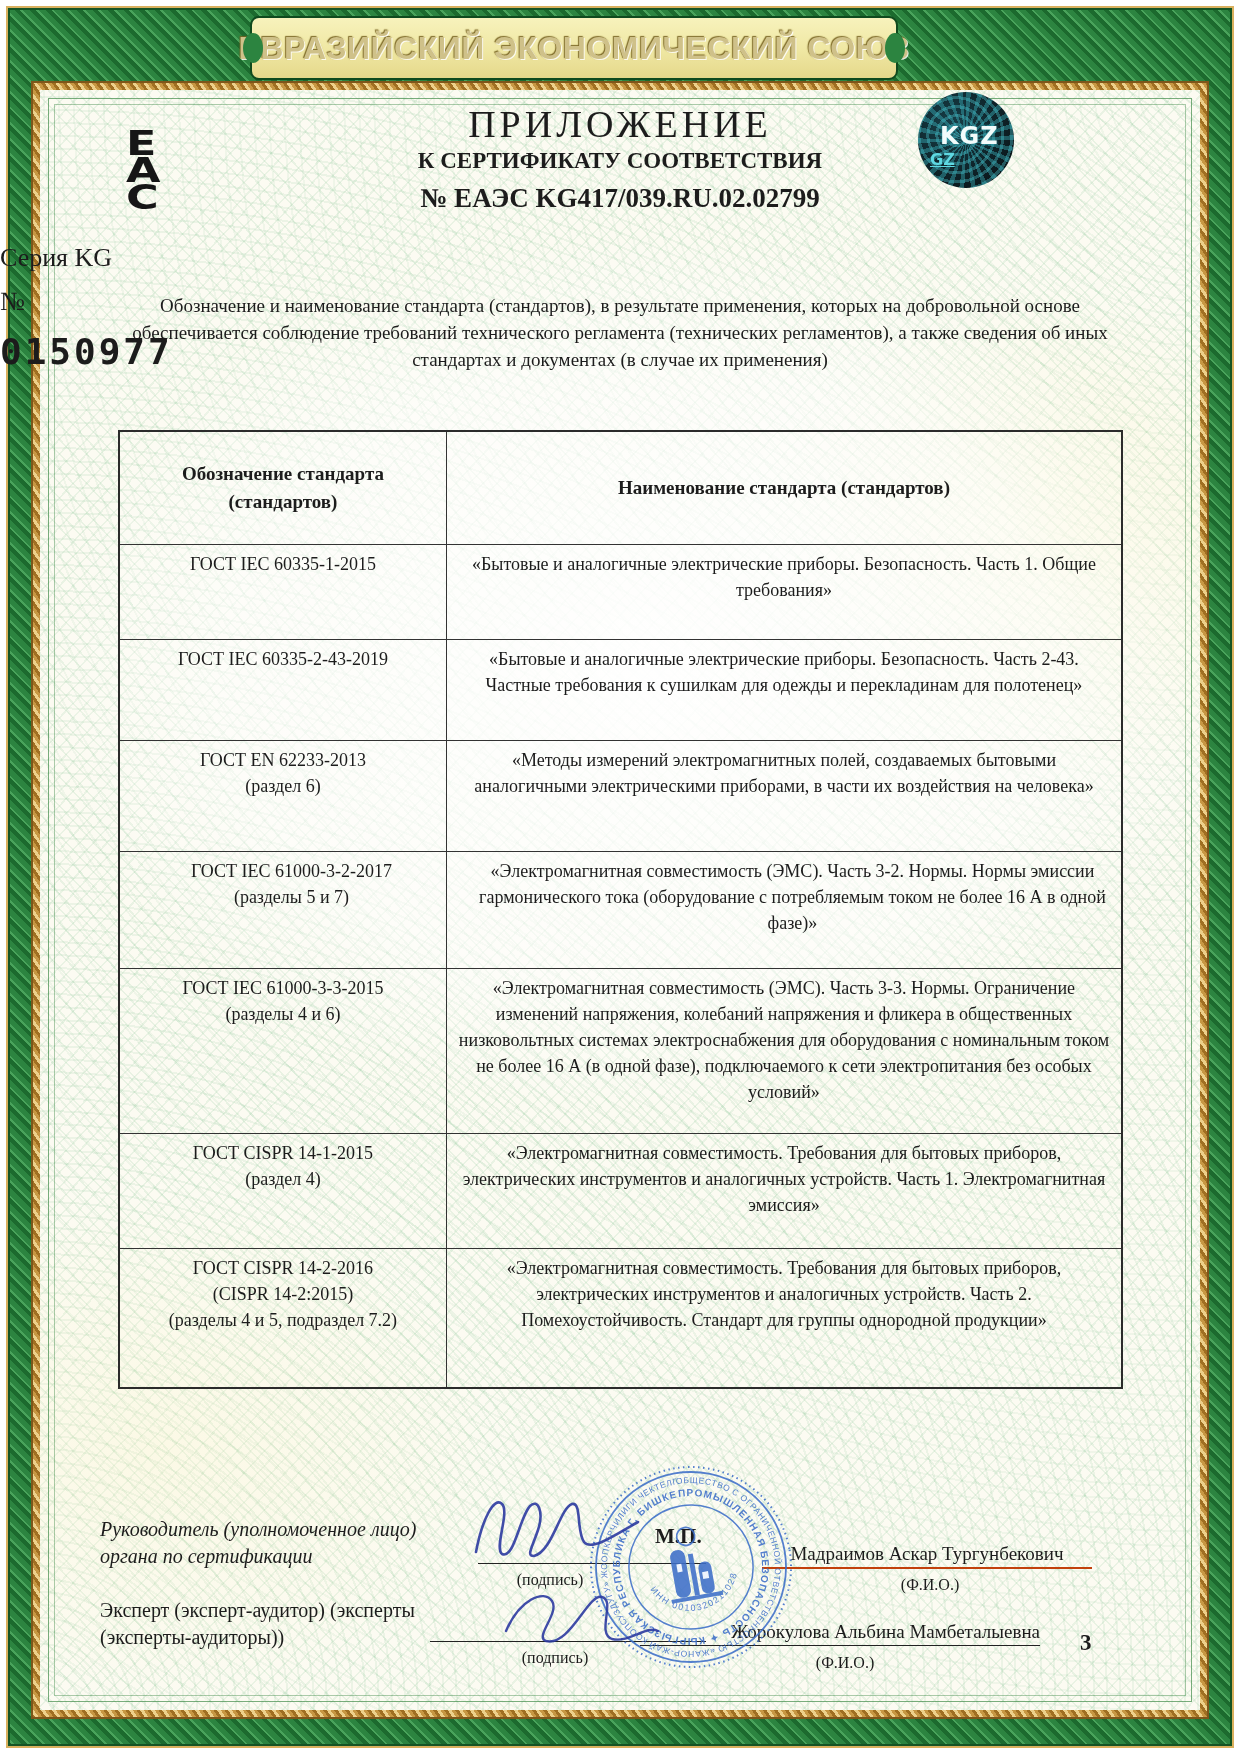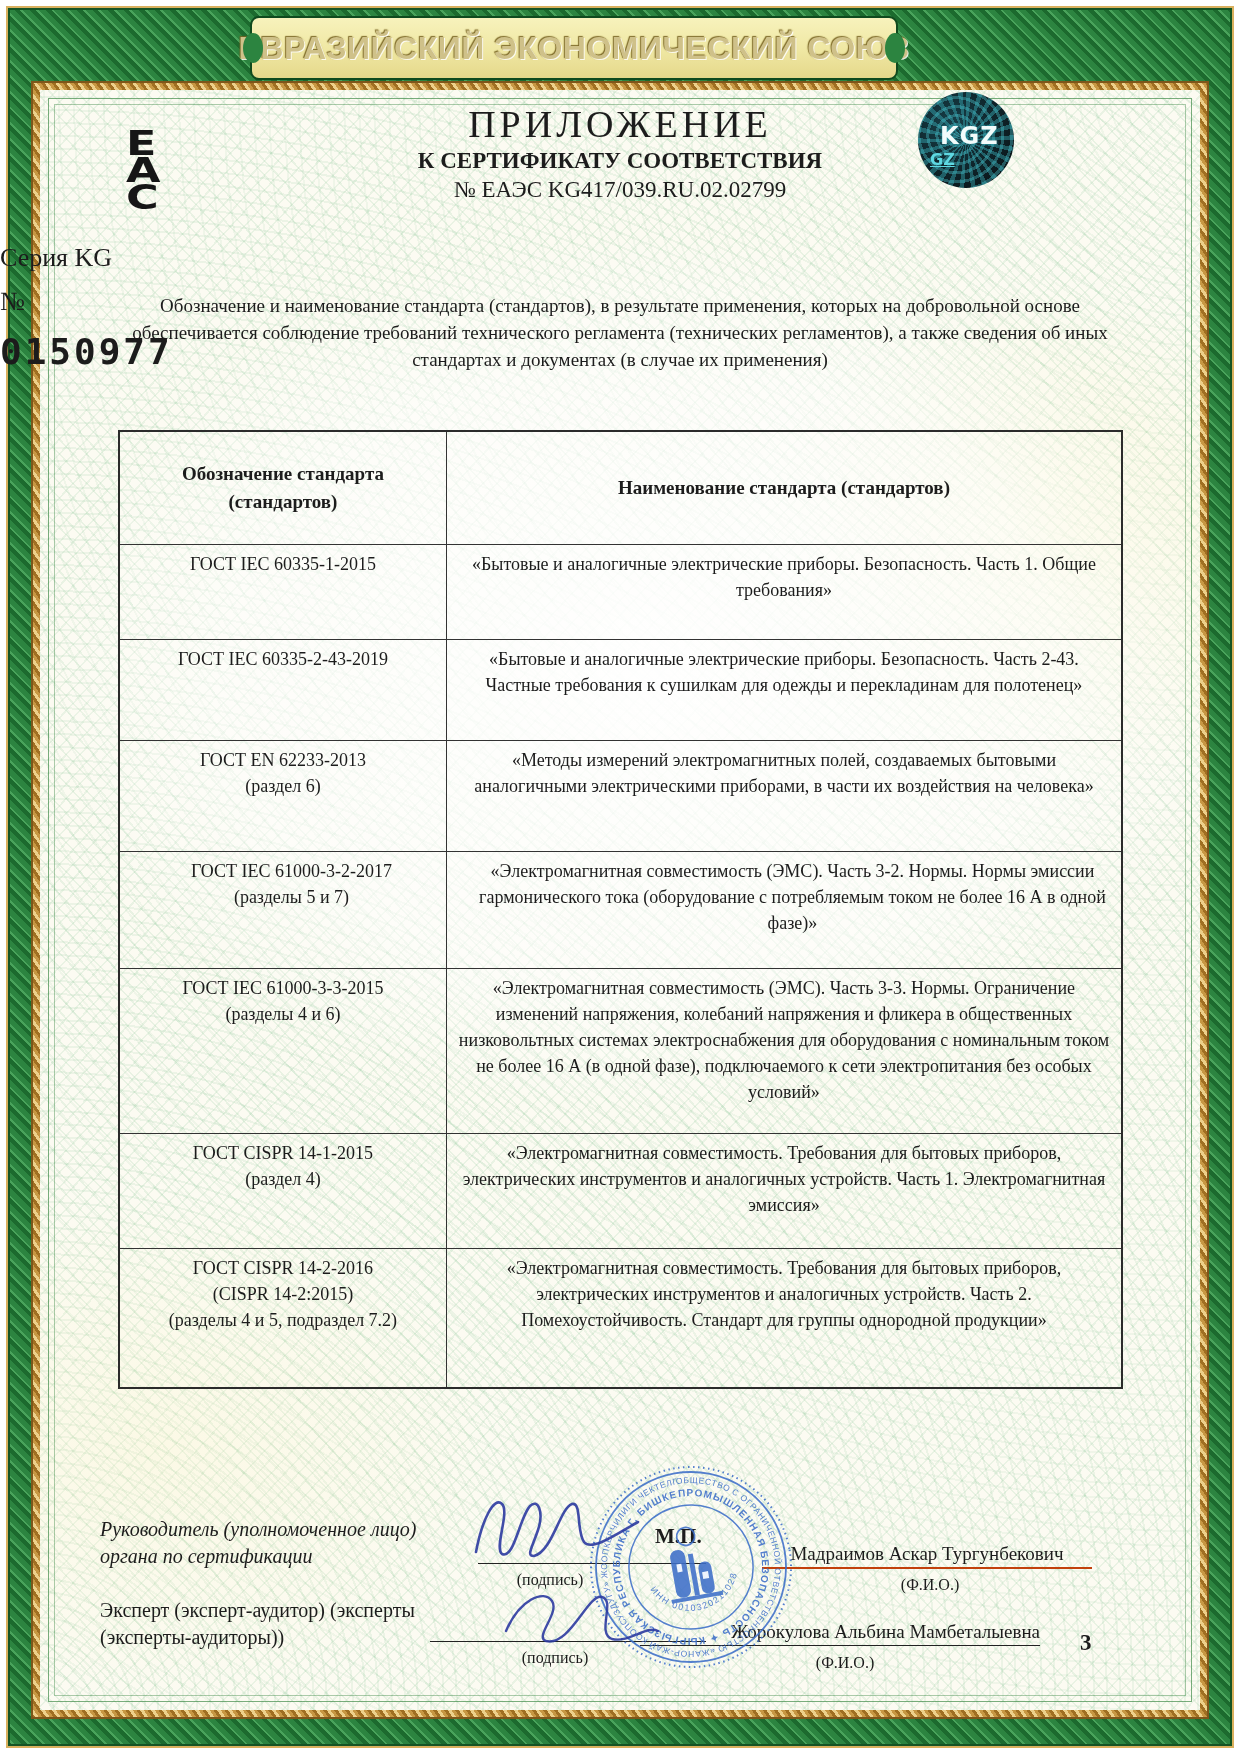--- a/index.html
+++ b/index.html
@@ -34,21 +34,21 @@
   .ribbon-text{font-family:"Liberation Sans",sans-serif;font-size:32px;font-weight:600;white-space:nowrap;
     color:#cfc189;letter-spacing:.5px;
     text-shadow:1px 1px 0 rgba(255,255,255,.85), -1px -1px 1px rgba(118,98,32,.9), 0 0 2px rgba(160,140,60,.35);}
   
   .eac-mark{position:absolute;left:126px;top:130px;z-index:2;color:#161616;
     font-family:"DejaVu Sans",sans-serif;font-weight:bold;font-size:33px;line-height:27px;}
   .eac-mark div{transform:scaleX(1.35);transform-origin:left center;}
   .title-block{position:absolute;left:120px;right:120px;top:102px;z-index:2;text-align:center;}
   .doc-title{font-size:38px;letter-spacing:4px;font-weight:500;}
   .doc-subtitle{font-size:23px;font-weight:bold;margin-top:2px;}
-  .doc-number{font-size:23px;font-weight:normal;margin-top:3px;}
+  .doc-number{font-size:27px;font-weight:bold;margin-top:9px;}
   .hologram{position:absolute;left:918px;top:92px;width:96px;height:96px;border-radius:50%;z-index:2;overflow:hidden;
     background:
       repeating-conic-gradient(rgba(62,194,205,.38) 0deg 6deg, rgba(0,0,0,0) 6deg 14deg),
       repeating-radial-gradient(circle at 40% 45%, rgba(80,210,220,.35) 0 3px, rgba(0,0,0,0) 3px 9px),
       radial-gradient(circle at 35% 35%, #17404a, #0b181c 75%);}
   .holo-big{position:absolute;left:22px;top:30px;color:#f2fbfb;font-family:"DejaVu Sans",sans-serif;
     font-weight:bold;font-size:24px;letter-spacing:1px;text-shadow:0 0 3px #2aa7b5;}
   .holo-small{position:absolute;left:12px;top:58px;color:#5fd9e2;font-family:"DejaVu Sans",sans-serif;
     font-weight:bold;font-size:16px;text-decoration:underline;}
   .series-row{position:absolute;left:0;right:20px;top:243px;z-index:2;display:flex;justify-content:center;

